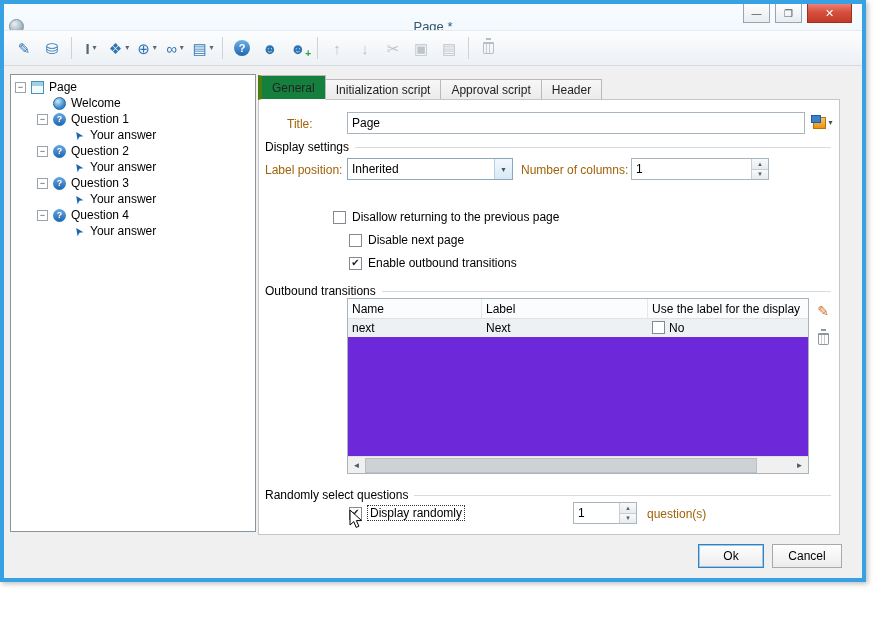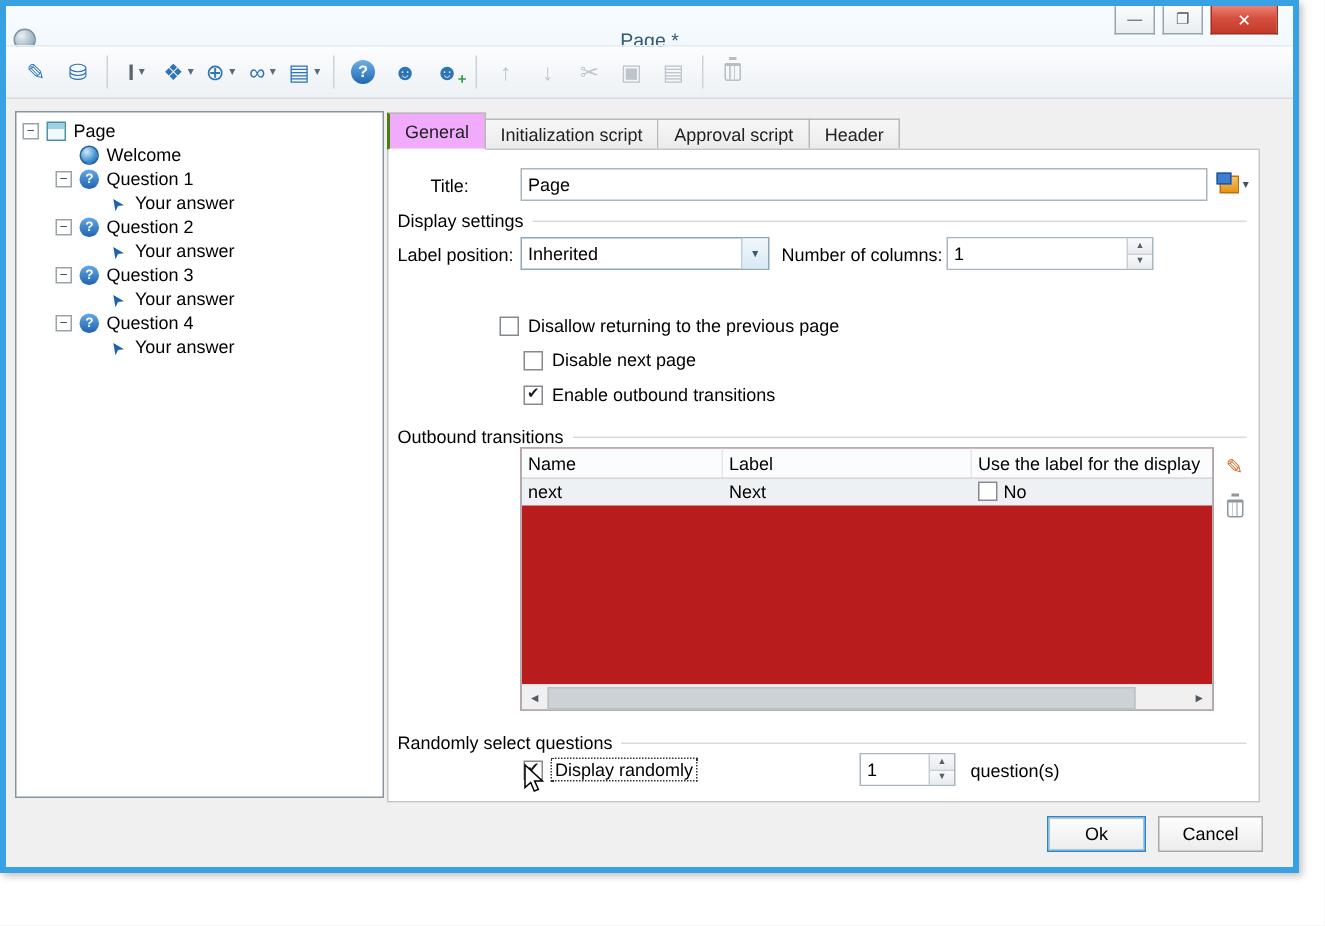--- a/index.html
+++ b/index.html
@@ -37,25 +37,25 @@
   .ti-form{width:13px;height:13px;border:1px solid #4a93ad;background:linear-gradient(#9fcfe2 0 4px,#f2fafd 4px)}
   .ti-globe{width:13px;height:13px;border-radius:50%;background:radial-gradient(circle at 35% 30%,#cde9fa,#3e8fd0 60%,#1d5f9e);border:1px solid #22639f}
   .ti-q{width:13px;height:13px;border-radius:50%;background:linear-gradient(#64a9e3,#1f63b0);color:#fff;font-size:9px;font-weight:bold;display:flex;align-items:center;justify-content:center}
   .ti-cursor{color:#1f63b0;font-size:11px;transform:rotate(-125deg);display:inline-block;line-height:1}
   .p0{padding-left:4px}.p1{padding-left:26px}.p1n{padding-left:41px}.p2{padding-left:60px}
 
   
   .tabs{position:absolute;left:254px;top:71px;display:flex;align-items:flex-end;height:25px}
   .tab{height:21px;padding:0 10px;display:flex;align-items:center;background:linear-gradient(#f7f7f7,#ebebeb);border:1px solid #b9b9b9;border-left:none;color:#222}
   .tab:first-child{border-left:1px solid #b9b9b9}
-  .tab.active{height:25px;background:#f0abfc;border-left:2px solid #4d7c0f;position:relative;z-index:3;border-bottom:1px solid #fff}
+  .tab.active{height:25px;background:#15803d;border-left:4px solid #4d7c0f;position:relative;z-index:3;border-bottom:1px solid #fff}
 
   
   .panel{position:absolute;left:254px;top:95px;width:582px;height:436px;background:#fff;border:1px solid #c2c7cc;z-index:1}
-  .flabel{position:absolute;font-size:12px;color:#000000;white-space:nowrap}
+  .flabel{position:absolute;font-size:12px;color:#a16207;white-space:nowrap}
   .tbox{position:absolute;height:22px;border:1px solid #aab6bf;background:#fff;font:12px "Liberation Sans",sans-serif;padding:0 4px;color:#000}
   .iconbtn{position:absolute;left:550px;top:12px;width:28px;height:22px;display:flex;align-items:center;justify-content:center;gap:2px}
   .icon-lookup{width:13px;height:12px;background:linear-gradient(#f7c36b,#e9930f);border:1px solid #b87408;position:relative;flex:none}
   .icon-lookup:before{content:"";position:absolute;left:-3px;top:-3px;width:8px;height:6px;background:#3c7fd0;border:1px solid #235a9e}
   .iconbtn .dd{font-size:8px;color:#44525c;line-height:1}
 
   .group{position:absolute;left:6px;right:8px;display:flex;align-items:center;color:#000;white-space:nowrap}
   .group .line{flex:1;height:1px;background:#d7dbe0;margin-left:6px}
 
   .combo{position:absolute;left:88px;top:58px;width:166px;height:22px;border:1px solid #8aa8bd;background:#fff;display:flex;align-items:stretch}
@@ -67,21 +67,21 @@
   .spinbtns{width:17px;display:flex;flex-direction:column;border-left:1px solid #c9ced3;flex:none}
   .sb{flex:1;display:flex;align-items:center;justify-content:center;font-size:6px;color:#55606a;background:linear-gradient(#f8f9fa,#e8ebee)}
   .sb+.sb{border-top:1px solid #c9ced3}
 
   .cbrow{position:absolute;display:flex;align-items:center;white-space:nowrap}
   .cb{width:13px;height:13px;border:1px solid #848a90;background:#fff;margin-right:6px;display:flex;align-items:center;justify-content:center;font-size:10px;color:#1a1a1a;flex:none}
   .cb .mark{line-height:1}
   .focuslabel{outline:1px dotted #333;padding:0 2px}
 
   
-  .grid{position:absolute;left:88px;top:198px;width:462px;height:176px;border:1px solid #aab2ba;background:#b91c1c}
+  .grid{position:absolute;left:88px;top:198px;width:462px;height:176px;border:1px solid #aab2ba;background:#6d28d9}
   .ghead{display:flex;height:20px;border-bottom:1px solid #dfe3e7;background:#fbfcfd}
   .gh{padding:3px 4px 0;border-right:1px solid #e4e8ec;font-size:12px;white-space:nowrap;overflow:hidden}
   .gh.c1{width:134px}.gh.c2{width:166px}.gh.c3{flex:1;border-right:none}
   .grow{display:flex;height:18px;background:#eef1f4;align-items:center}
   .gc{padding:0 4px;white-space:nowrap}
   .gc.c1{width:134px}.gc.c2{width:166px}.gc.c3{flex:1;display:flex;align-items:flex-start}
   .gc .cb{margin-right:4px}
   .hscroll{position:absolute;left:0;bottom:0;right:0;height:17px;background:#f0f0f0;display:flex;align-items:center;border-top:1px solid #e2e2e2}
   .sarrow{width:17px;height:17px;display:flex;align-items:center;justify-content:center;font-size:8px;color:#505a62;flex:none}
   .sthumb{width:392px;height:15px;background:#cdd2d7;border:1px solid #b9bfc5;flex:none}

